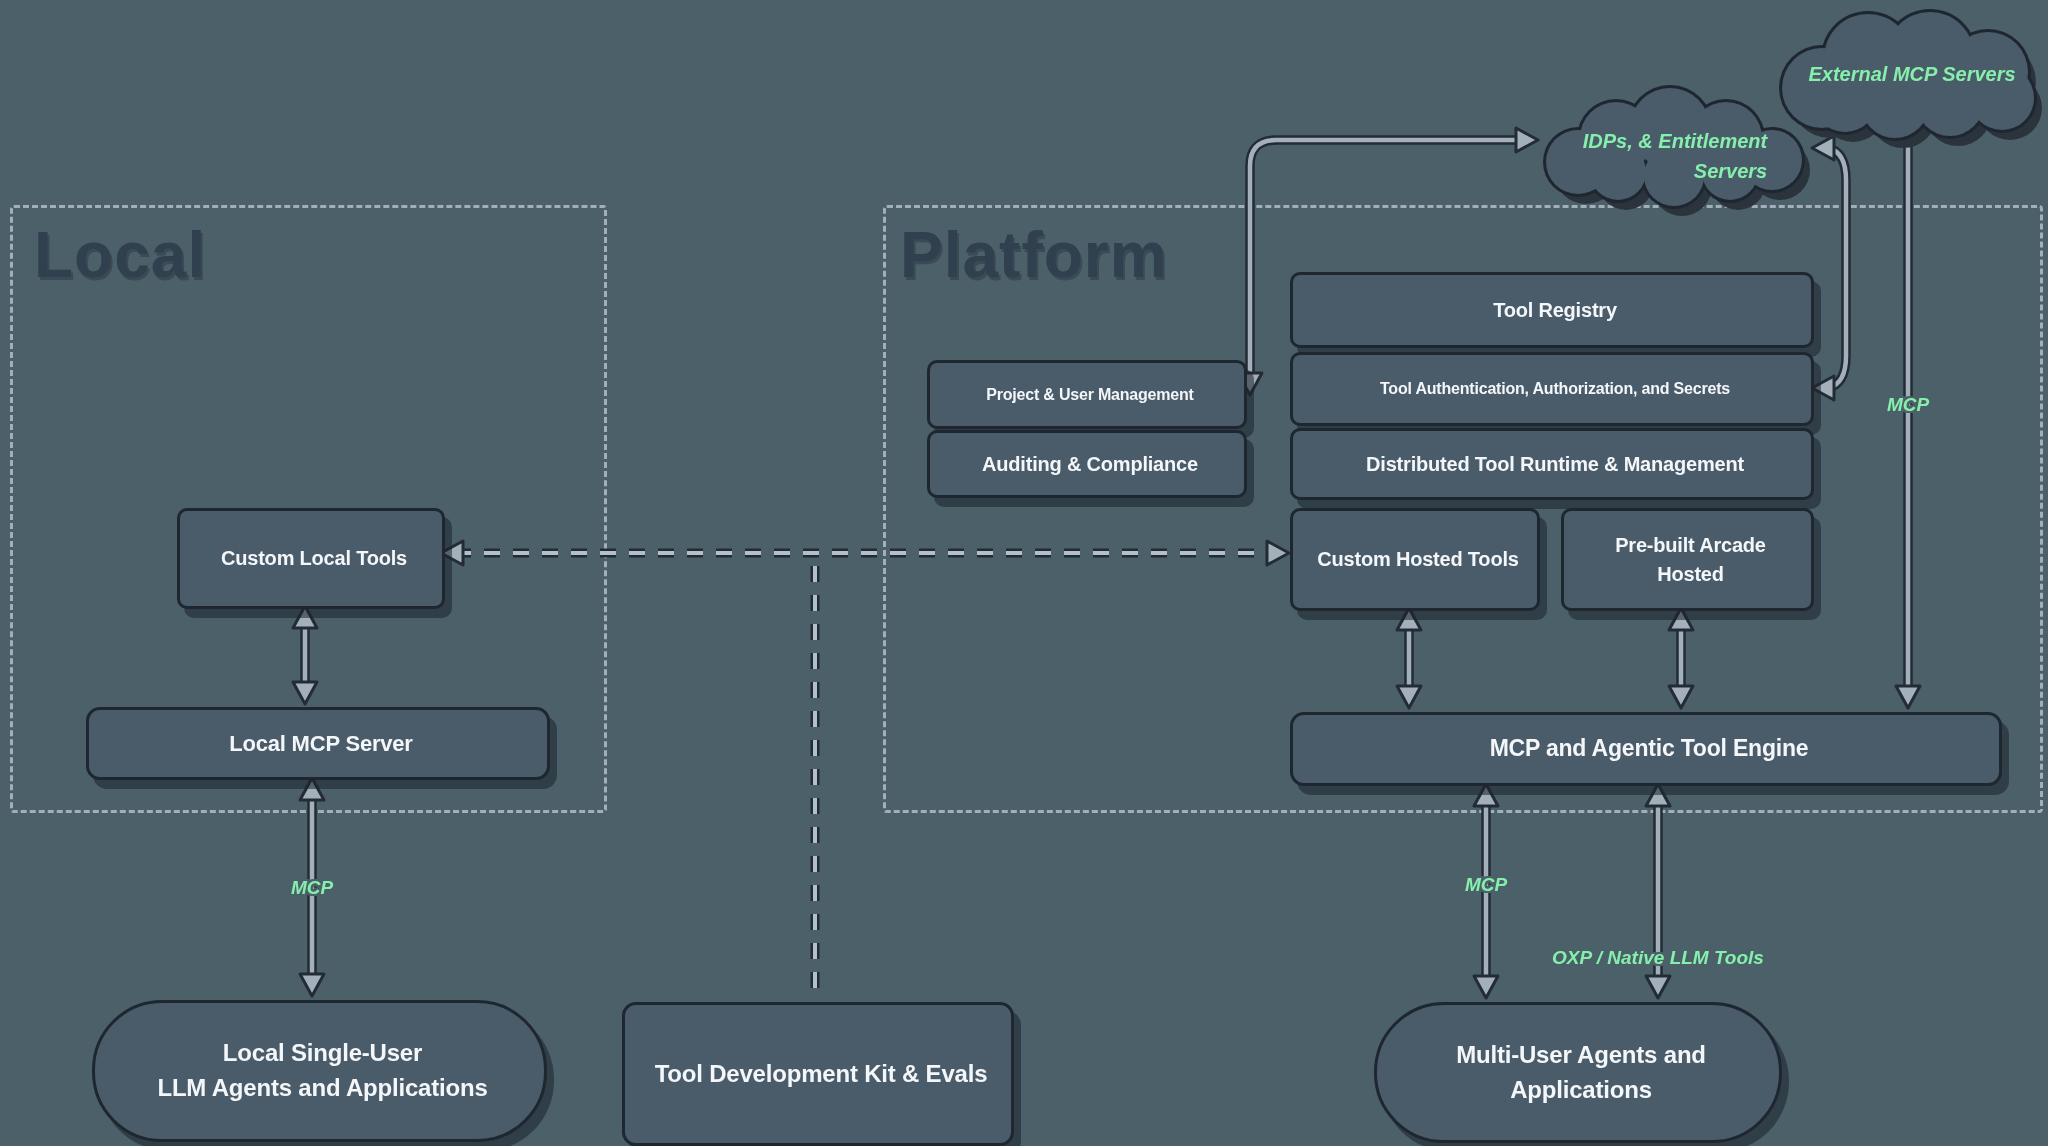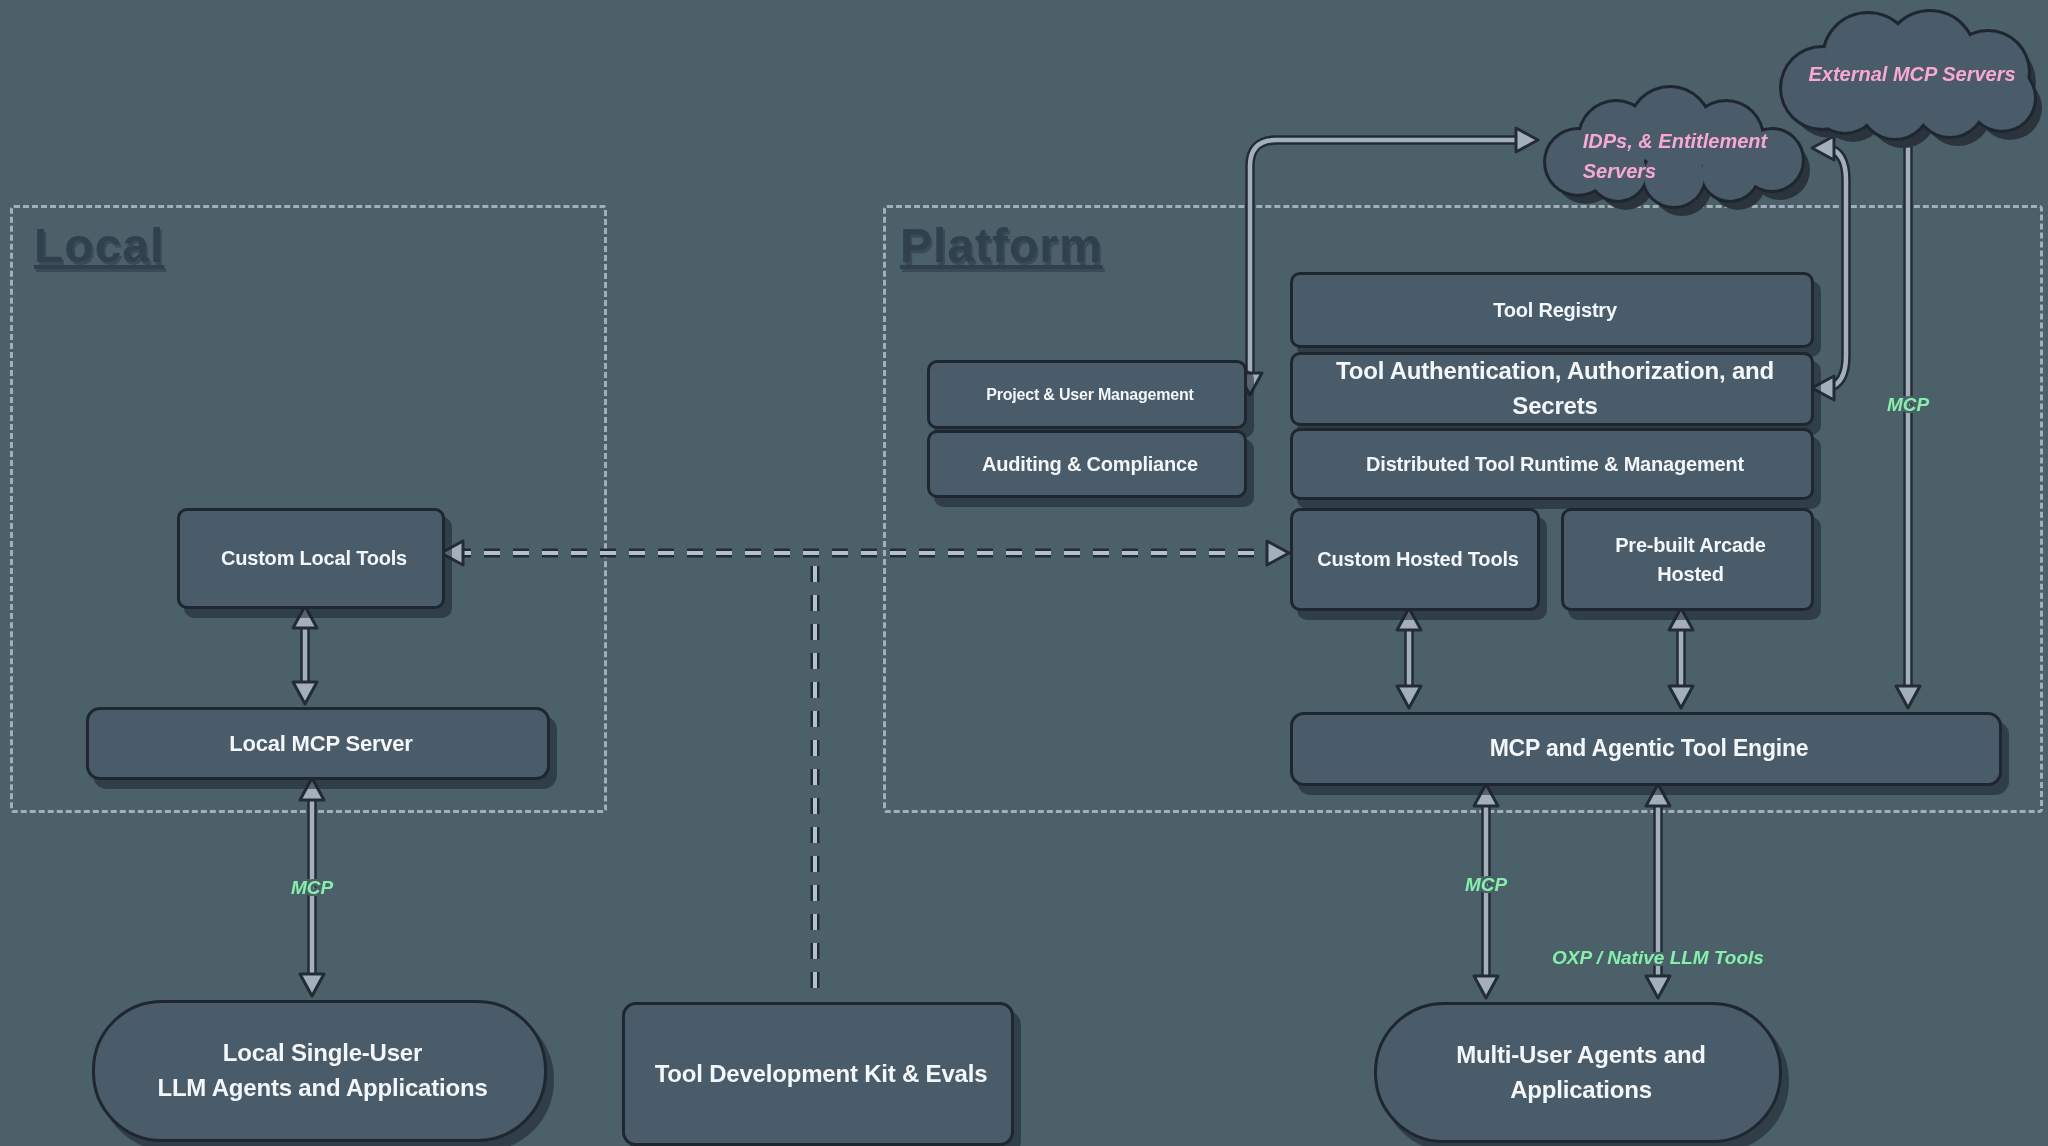--- a/index.html
+++ b/index.html
@@ -6,44 +6,44 @@
   .canvas{
     position:relative;width:2048px;height:1146px;overflow:hidden;
     background:#4b6069;
     font-family:"Liberation Sans", sans-serif;
   }
   .container-frame{
     position:absolute;border:3.5px dashed #a2afba;border-radius:4px;
     background:transparent;
   }
   .container-title{
-    position:absolute;font-size:48px;font-weight:700;color:#31404e;
-    letter-spacing:1px;text-shadow:2px 3px 0 rgba(20,27,35,0.30);text-decoration:underline;
+    position:absolute;font-size:64px;font-weight:700;color:#31404e;
+    letter-spacing:1px;text-shadow:2px 3px 0 rgba(20,27,35,0.30);
   }
   .node{
     position:absolute;display:flex;align-items:center;justify-content:center;
     background:#4a5b6a;border:3px solid #1e2630;border-radius:10px;
     box-shadow:7px 9px 0 rgba(27,35,43,0.55);
     color:#f4f7f9;text-align:center;
     font-weight:700;letter-spacing:-0.2px;line-height:1.45;padding-left:6px;
   }
   .node .inner{padding:4px 14px;}
   .pill{border-radius:70px;}
   .soft{border-radius:14px;}
   .edge-label{
     position:absolute;transform:translate(-50%,-50%);
     font-size:19px;font-style:italic;font-weight:700;color:#86efac;
     white-space:nowrap;
     text-shadow:2px 0 0 #4b6069,-2px 0 0 #4b6069,0 2px 0 #4b6069,0 -2px 0 #4b6069,
                 2px 2px 0 #4b6069,-2px -2px 0 #4b6069,2px -2px 0 #4b6069,-2px 2px 0 #4b6069;
   }
   .cloud-label{
     position:absolute;transform:translate(-50%,-50%);
-    color:#f9a8d4;font-size:20px;font-style:italic;font-weight:700;
-    text-align:left;line-height:1.5;white-space:nowrap;
+    color:#86efac;font-size:20px;font-style:italic;font-weight:700;
+    text-align:right;line-height:1.5;white-space:nowrap;
   }
   svg.wires{position:absolute;left:0;top:0;}
   .shaft-dark{stroke:#232c35;stroke-width:9.5;fill:none;stroke-linecap:round;}
   .shaft-light{stroke:#a3b0bb;stroke-width:4.5;fill:none;stroke-linecap:round;}
   .dash-dark{stroke:#232c35;stroke-width:9;fill:none;stroke-dasharray:16 13;}
   .dash-light{stroke:#b3bfc9;stroke-width:4;fill:none;stroke-dasharray:16 13;}
   .head{fill:#a3b0bb;stroke:#232c35;stroke-width:3;stroke-linejoin:round;}
 </style>
 </head>
 <body>
@@ -202,21 +202,21 @@
 
   <div class="container-title" style="left:34px;top:218px;">Local</div>
   <div class="container-title" style="left:900px;top:218px;">Platform</div>
 
   <div class="node" style="left:1290px;top:272px;width:512px;height:70px;font-size:20px;">
     <span class="inner">Tool Registry</span>
   </div>
   <div class="node" style="left:927px;top:360px;width:308px;height:63px;font-size:16px;">
     <span class="inner">Project &amp; User Management</span>
   </div>
-  <div class="node" style="left:1290px;top:352px;width:512px;height:68px;font-size:24px;">
+  <div class="node" style="left:1290px;top:352px;width:512px;height:68px;font-size:16px;">
     <span class="inner">Tool Authentication, Authorization, and Secrets</span>
   </div>
   <div class="node" style="left:927px;top:430px;width:308px;height:62px;font-size:20px;">
     <span class="inner">Auditing &amp; Compliance</span>
   </div>
   <div class="node" style="left:1290px;top:428px;width:512px;height:66px;font-size:20px;">
     <span class="inner">Distributed Tool Runtime &amp; Management</span>
   </div>
   <div class="node" style="left:1290px;top:508px;width:238px;height:97px;font-size:20px;">
     <span class="inner">Custom Hosted Tools</span>

